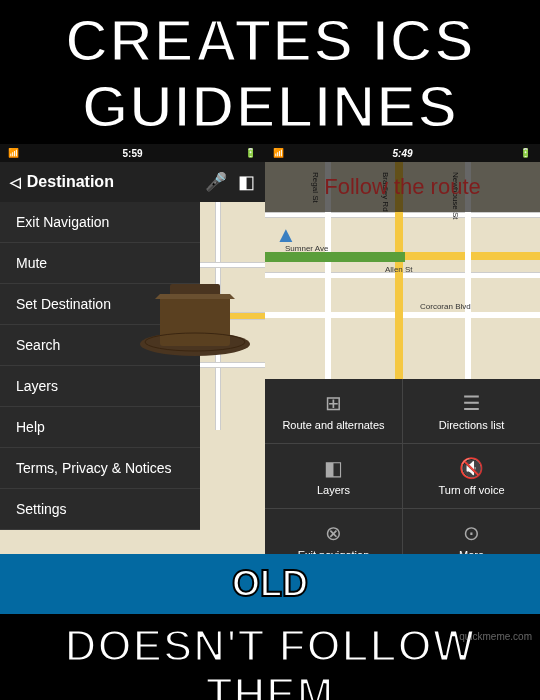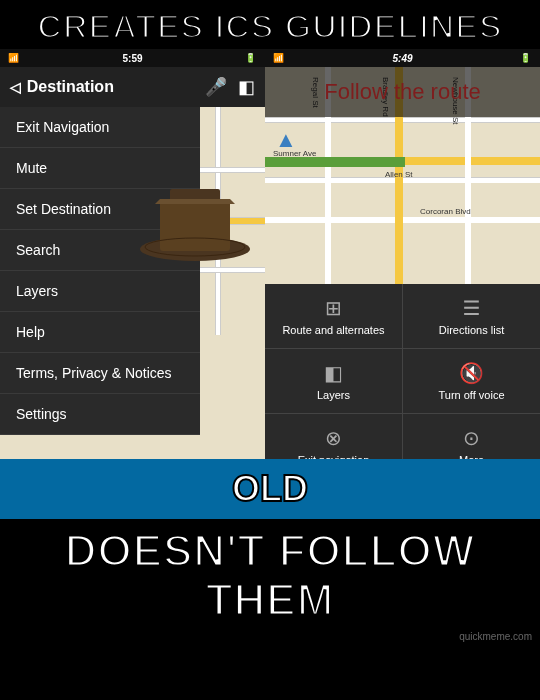--- a/index.html
+++ b/index.html
@@ -10,21 +10,21 @@
       font-family: Arial, sans-serif;
       overflow: hidden;
       position: relative;
     }
 
     
     .meme-text-top {
       width: 100%;
       text-align: center;
       font-family: Impact, Arial Black, sans-serif;
-      font-size: 34px;
+      font-size: 60px;
       font-weight: 900;
       color: white;
       text-transform: uppercase;
       -webkit-text-stroke: 3px black;
       letter-spacing: 1px;
       padding: 8px 10px 4px;
       line-height: 1.1;
     }
 
     
@@ -359,21 +359,21 @@
       <div style="position:absolute;top:90px;left:0;right:0;height:8px;background:#f5c842;"></div>
       <div style="position:absolute;top:110px;left:0;right:0;height:6px;background:#fff;border-top:1px solid #ccc;"></div>
       <div style="position:absolute;top:150px;left:0;right:0;height:6px;background:#fff;"></div>
 
       <div style="position:absolute;left:60px;top:0;bottom:0;width:6px;background:#fff;"></div>
       <div style="position:absolute;left:130px;top:0;bottom:0;width:8px;background:#f5c842;"></div>
       <div style="position:absolute;left:200px;top:0;bottom:0;width:6px;background:#fff;"></div>
 
       <div style="position:absolute;top:90px;left:0;width:140px;height:10px;background:#5a9e3a;z-index:3;"></div>
 
-      <div class="street-label" style="left:8px;top:82px;">Sumner Ave</div>
+      <div class="street-label" style="left:20px;top:82px;">Sumner Ave</div>
       <div class="street-label" style="left:120px;top:103px;">Allen St</div>
       <div class="street-label" style="left:125px;top:10px;transform:rotate(90deg);transform-origin:0 0;">Bradley Rd</div>
       <div class="street-label" style="left:55px;top:10px;transform:rotate(90deg);transform-origin:0 0;">Regal St</div>
       <div class="street-label" style="left:195px;top:10px;transform:rotate(90deg);transform-origin:0 0;">Newhouse St</div>
       <div class="street-label" style="left:155px;top:140px;">Corcoran Blvd</div>
 
       <div style="position:absolute;top:60px;left:10px;color:#3a7fc1;font-size:22px;font-weight:bold;">▲</div>
     </div>
 
     <div class="follow-bar" style="top:18px;">

